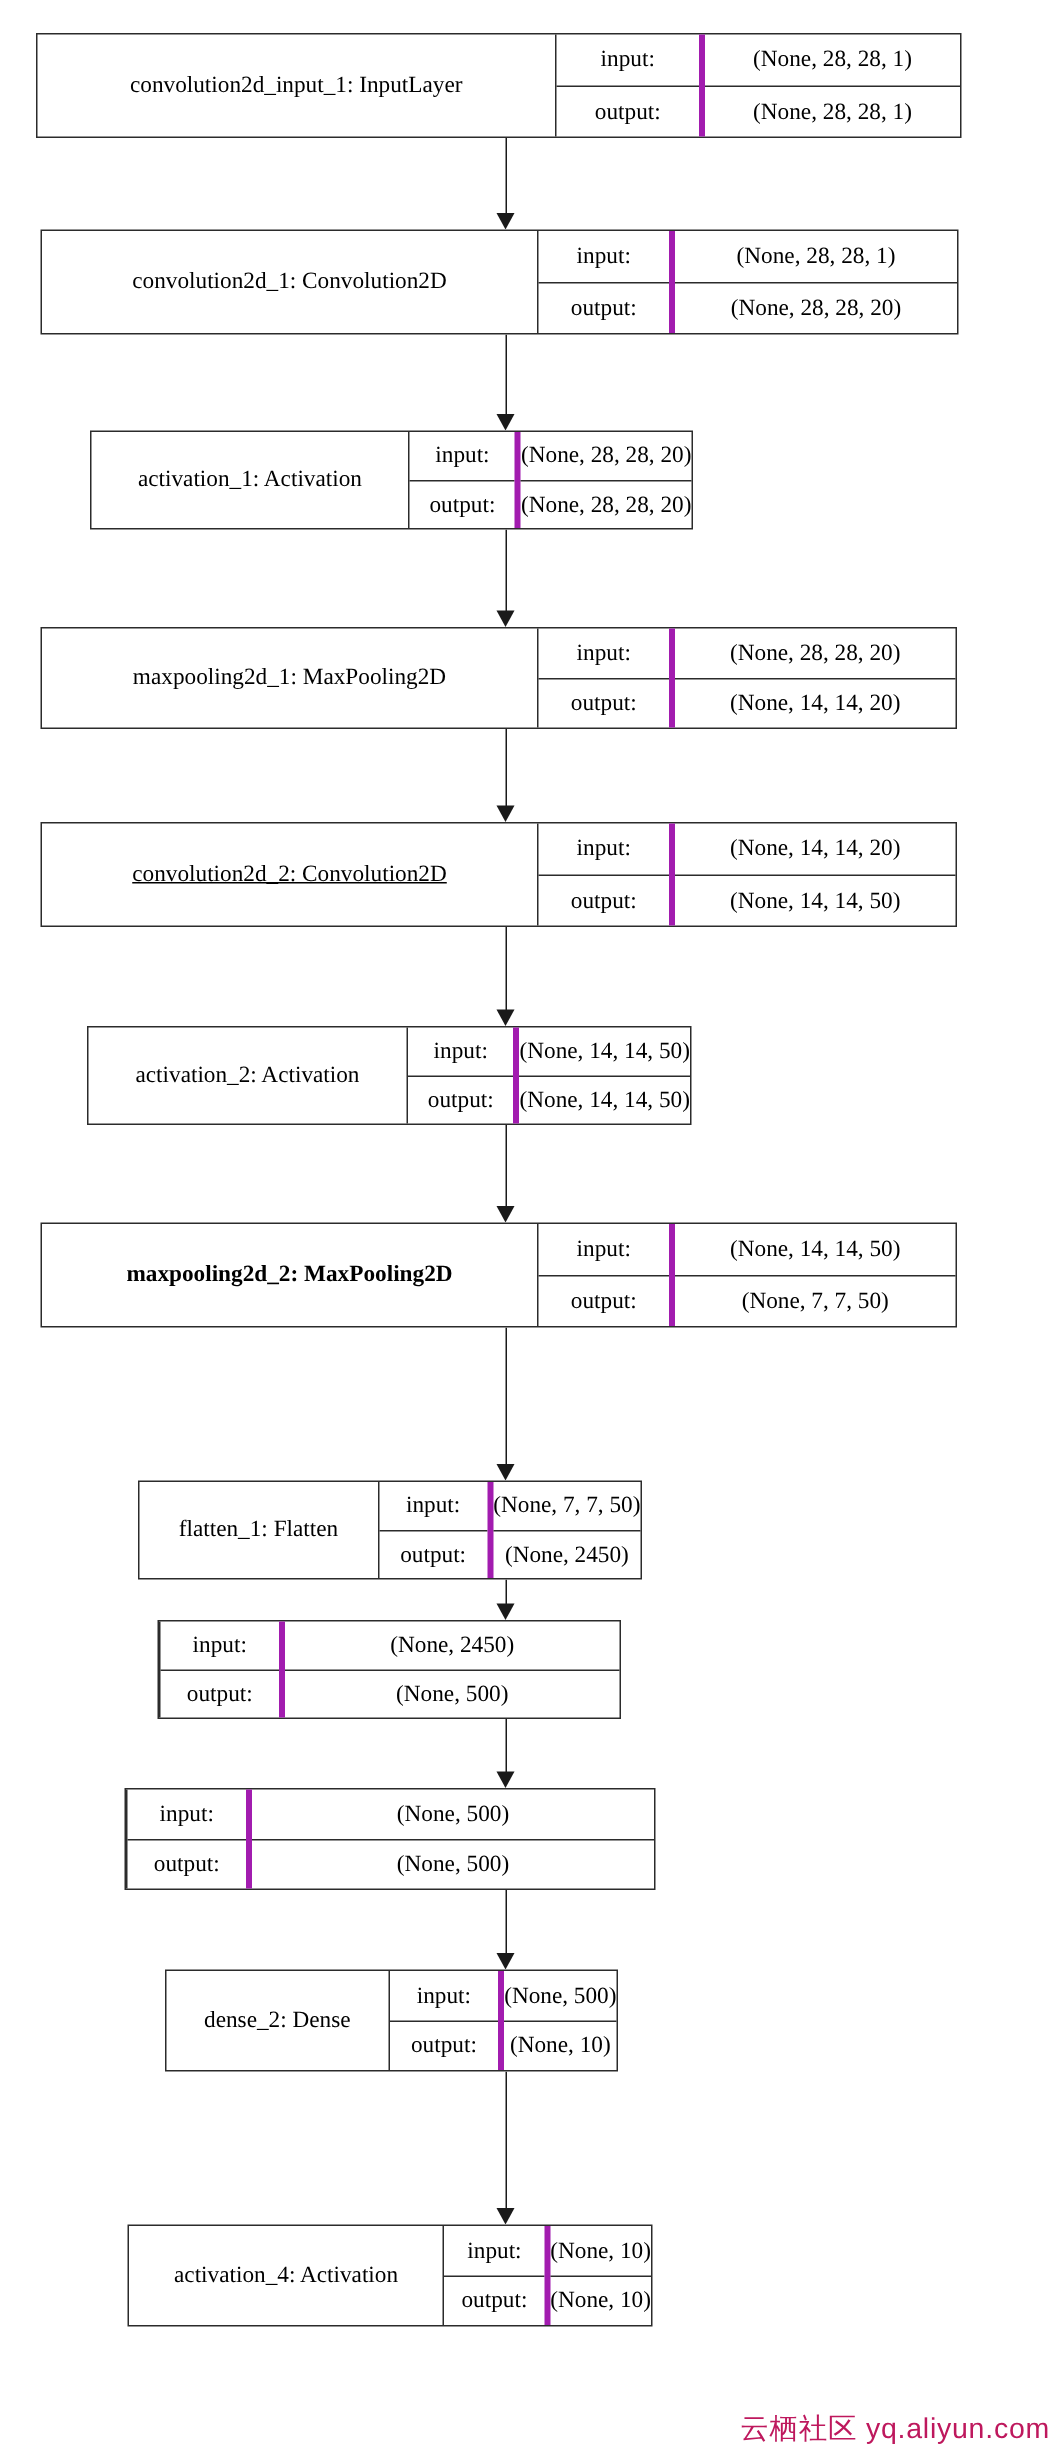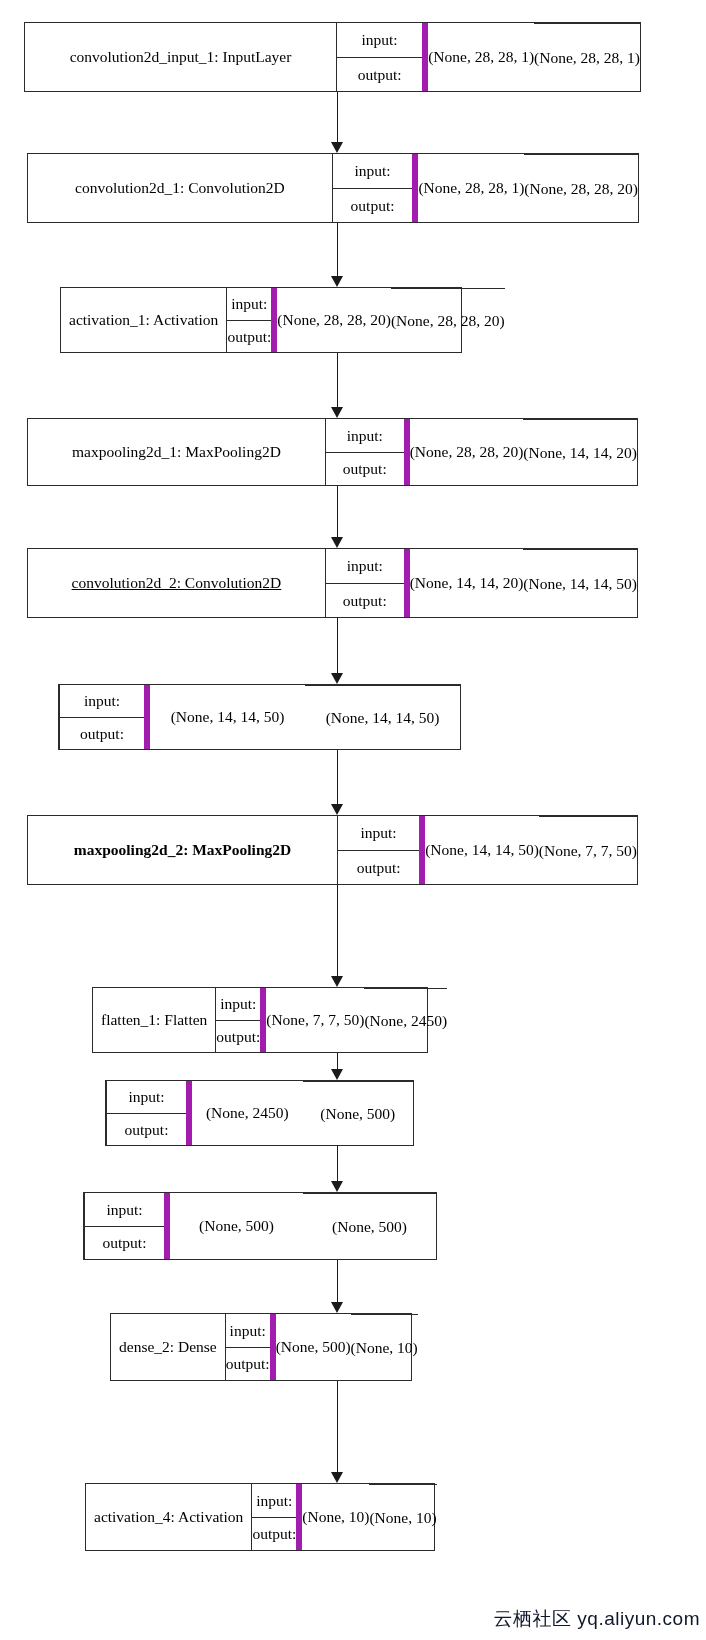--- a/index.html
+++ b/index.html
@@ -42,22 +42,22 @@
     white-space: nowrap;
   }
   .col-io {
     display: flex;
     flex-direction: column;
     border-left: 1px solid #2b2b2b;
     box-sizing: border-box;
   }
   .col-shape {
     display: flex;
-    flex-direction: row;
-    border-left: 6px solid #a21caf;
+    flex-direction: column;
+    border-left: 4px solid #a21caf;
     box-sizing: border-box;
     flex: 1 1 auto;
   }
   .io-row, .shape-row {
     display: flex;
     align-items: center;
     justify-content: center;
     box-sizing: border-box;
     font-size: 15.5px;
     color: #000000;
@@ -87,21 +87,21 @@
     border-right: 6px solid transparent;
     border-top: 11px solid #1a1a1a;
     left: -6px;
   }
   #watermark {
     position: absolute;
     right: 6px;
     bottom: 8px;
     font-size: 19px;
     letter-spacing: 0.5px;
-    color: #0f172a;
+    color: #be185d;
     font-family: "Liberation Sans", "DejaVu Sans", sans-serif;
     white-space: nowrap;
     z-index: 3;
     pointer-events: none;
   }
 </style>
 </head>
 <body>
 
 <div id="graph">
@@ -198,20 +198,21 @@
       <div class="col-io" style="width: 88px;">
         <div class="io-row">input:</div>
         <div class="io-row second">output:</div>
       </div>
       <div class="col-shape">
         <div class="shape-row">(None, 14, 14, 20)</div>
         <div class="shape-row second">(None, 14, 14, 50)</div>
       </div>
     </div>
     <div class="node" style="left: 58px; top: 684px; width: 403px; height: 66px;">
+      <div class="cell-name" style="width: 250px;">activation_2: Activation</div>
       <div class="col-io" style="width: 85px;">
         <div class="io-row">input:</div>
         <div class="io-row second">output:</div>
       </div>
       <div class="col-shape">
         <div class="shape-row">(None, 14, 14, 50)</div>
         <div class="shape-row second">(None, 14, 14, 50)</div>
       </div>
     </div>
     <div class="node" style="left: 27px; top: 815px; width: 611px; height: 70px;">

